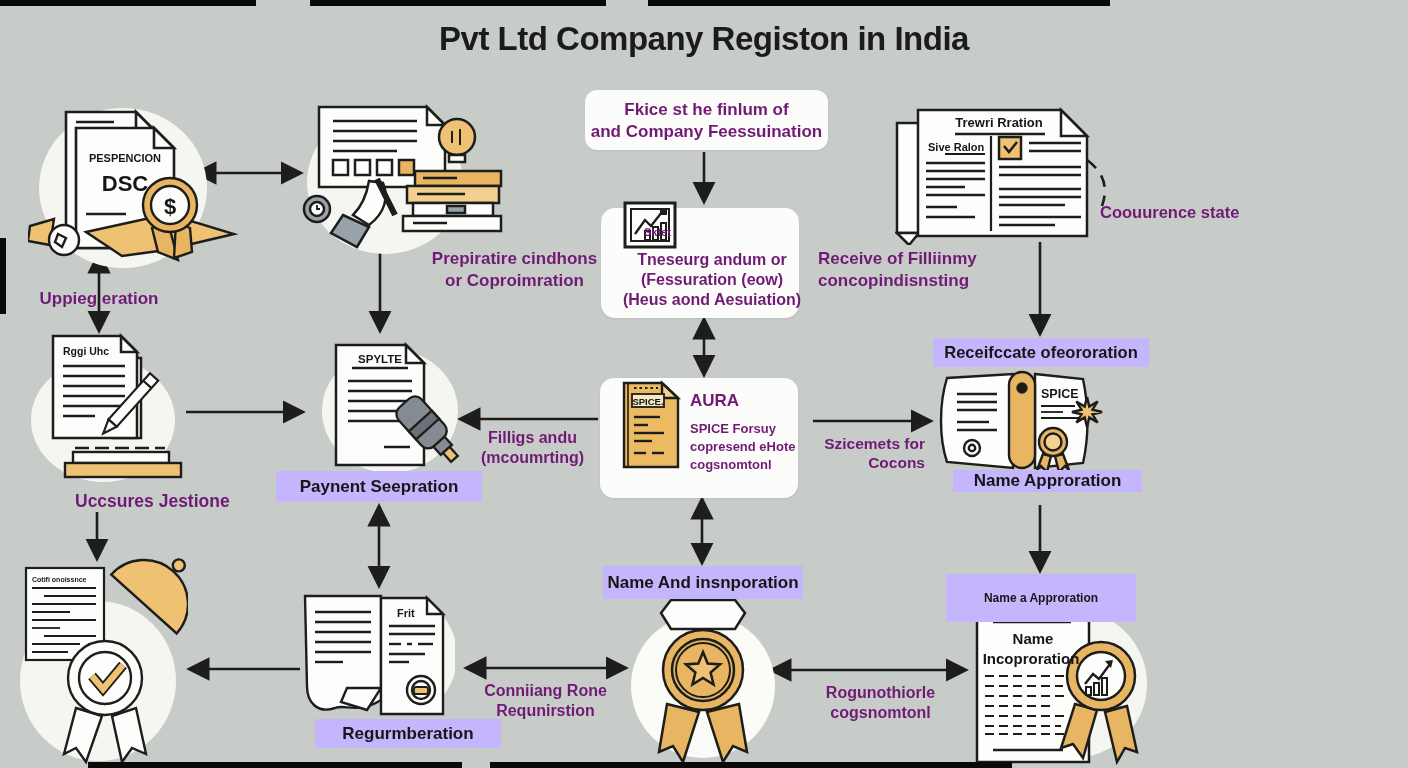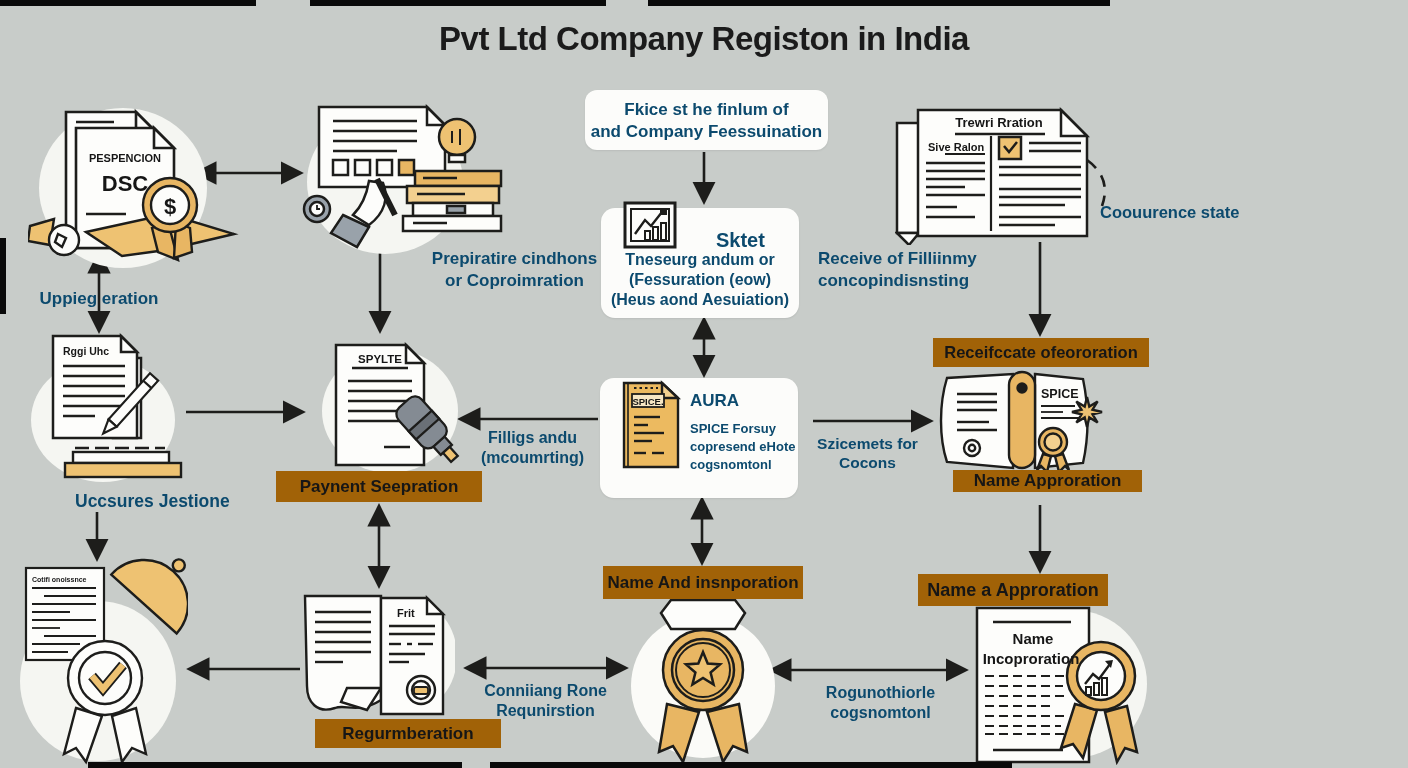--- a/index.html
+++ b/index.html
@@ -1,20 +1,20 @@
 <!DOCTYPE html>
 <html><head>
 <meta charset="utf-8">
 <style>
   html,body{margin:0;padding:0;}
   #stage{position:relative;width:1408px;height:768px;background:#c8ccc9;overflow:hidden;
          font-family:"Liberation Sans",sans-serif;color:#1b1b1b;}
-  .cap{position:absolute;font-weight:700;color:#0c4a6e;z-index:3;line-height:21px;font-size:17px;}
+  .cap{position:absolute;font-weight:700;color:#701a75;z-index:3;line-height:21px;font-size:17px;}
   .cap.center{text-align:center;}
-  .wbox{position:absolute;background:#a16207;display:flex;align-items:center;justify-content:center;
+  .wbox{position:absolute;background:#c4b5fd;display:flex;align-items:center;justify-content:center;
         font-weight:700;color:#161616;z-index:3;}
   .rbox{position:absolute;background:#fcfcfa;border-radius:14px;z-index:2;
         box-shadow:0 1px 2px rgba(0,0,0,0.08);}
   .strip{position:absolute;background:#0a0a0a;z-index:6;}
   #title{position:absolute;top:20px;left:0;width:100%;text-align:center;font-size:33px;
          font-weight:800;letter-spacing:-0.5px;z-index:3;}
   svg text{font-family:"Liberation Sans",sans-serif;font-weight:700;fill:#161616;}
   .icon-svg{position:absolute;z-index:2;}
   #arrows{position:absolute;left:0;top:0;z-index:1;pointer-events:none;}
 </style>
@@ -169,22 +169,22 @@
   <div class="rbox" style="left:601px;top:208px;width:198px;height:110px;"></div>
   <svg class="icon-svg" style="left:622px;top:200px;z-index:4;" width="56" height="52" viewBox="0 0 56 52">
     <rect x="3" y="3" width="50" height="44" fill="#fdfdfb" stroke="#1d1d1b" stroke-width="3"></rect>
     <rect x="9" y="9" width="38" height="32" fill="#fdfdfb" stroke="#1d1d1b" stroke-width="2"></rect>
     <polyline points="13,34 23,20 29,26 40,12" fill="none" stroke="#1d1d1b" stroke-width="2.4"></polyline>
     <rect x="38" y="8" width="7" height="7" fill="#1d1d1b"></rect>
     <rect x="23" y="31" width="5" height="9" fill="#fdfdfb" stroke="#1d1d1b" stroke-width="2"></rect>
     <rect x="31" y="27" width="5" height="13" fill="#fdfdfb" stroke="#1d1d1b" stroke-width="2"></rect>
     <rect x="39" y="23" width="5" height="17" fill="#fdfdfb" stroke="#1d1d1b" stroke-width="2"></rect>
   </svg>
-  <div class="cap" style="left:716px;top:222px;font-size:20px;z-index:4;margin-top:8px;">Sktet</div>
-  <div class="cap center" style="left:601px;top:250px;width:198px;font-size:16px;line-height:20px;z-index:4;">
+  <div class="cap" style="left:644px;top:222px;font-size:11px;z-index:4;">Sktet</div>
+  <div class="cap center" style="left:601px;top:250px;width:198px;font-size:16px;line-height:20px;z-index:4;padding-left:12px;">
     <div>Tneseurg andum or</div>
     <div>(Fessuration (eow)</div>
     <div>(Heus aond Aesuiation)</div>
   </div>
 
   <div class="rbox" style="left:600px;top:378px;width:198px;height:120px;"></div>
   <svg class="icon-svg" style="left:616px;top:379px;z-index:4;" width="70" height="92" viewBox="0 0 70 92">
     <g stroke="#1d1d1b" stroke-width="2.4">
       <polygon points="8,4 46,4 62,19 62,88 8,88" fill="#ecba60"></polygon>
       <polygon points="46,4 62,19 46,19" fill="#f3d08f"></polygon>
@@ -257,21 +257,21 @@
     </g>
     <text x="80" y="28" font-size="11.5" text-anchor="middle">SPYLTE</text>
   </svg>
   <div class="wbox" style="left:276px;top:471px;width:206px;height:31px;font-size:17px;">Paynent Seepration</div>
 
   <div class="cap center" style="left:470px;top:428px;width:125px;font-size:16px;line-height:20px;">
     <div>Filligs andu</div>
     <div>(mcoumrting)</div>
   </div>
 
-  <div class="cap center" style="left:810px;top:434px;width:115px;font-size:15.5px;line-height:19px;">
+  <div class="cap center" style="left:810px;top:434px;width:115px;font-size:15.5px;line-height:19px;text-align:right;">
     <div>Szicemets for</div>
     <div>Cocons</div>
   </div>
 
   <div class="wbox" style="left:933px;top:338px;width:216px;height:29px;font-size:16.5px;">Receifccate ofeororation</div>
   <svg class="icon-svg" style="left:935px;top:366px;" width="175" height="104" viewBox="0 0 175 104">
     <g stroke="#1d1d1b" stroke-width="2.4" fill="#fdfdfb">
       <path d="M12,12 C4,38 4,72 12,96 L78,102 L78,8 Z"></path>
       <line x1="22" y1="28" x2="62" y2="28"></line>
         <line x1="22" y1="36" x2="62" y2="36"></line>
@@ -371,21 +371,21 @@
       <circle cx="88" cy="72" r="27" fill="#e8b663" stroke-width="2"></circle>
       <polygon points="88,52 92.7,63.5 105.1,64.4 95.6,72.5 98.6,84.6 88,78 77.4,84.6 80.4,72.5 70.9,64.4 83.3,63.5" transform="translate(0,2)" fill="#eec272"></polygon>
     </g>
   </svg>
 
   <div class="cap center" style="left:808px;top:683px;width:145px;font-size:16px;line-height:20px;">
     <div>Rogunothiorle</div>
     <div>cogsnomtonl</div>
   </div>
 
-  <div class="wbox" style="left:918px;top:574px;width:190px;height:32px;font-size:18px;">Name a Approration</div>
+  <div class="wbox" style="left:946px;top:574px;width:190px;height:48px;font-size:12px;">Name a Approration</div>
   <svg class="icon-svg" style="left:963px;top:600px;" width="192" height="168" viewBox="0 0 192 168">
     <circle cx="110" cy="84" r="74" fill="#f5f6f2"></circle>
     <g stroke="#1d1d1b" stroke-width="2.5" fill="#fdfdfb">
       <rect x="14" y="8" width="112" height="154"></rect>
       <line x1="30" y1="22" x2="108" y2="22"></line>
       <g stroke-width="2.2" stroke-dasharray="9 5">
         <line x1="22" y1="76" x2="106" y2="76"></line>
           <line x1="22" y1="86" x2="100" y2="86"></line>
         <line x1="22" y1="96" x2="106" y2="96"></line>
           <line x1="22" y1="106" x2="88" y2="106"></line>

